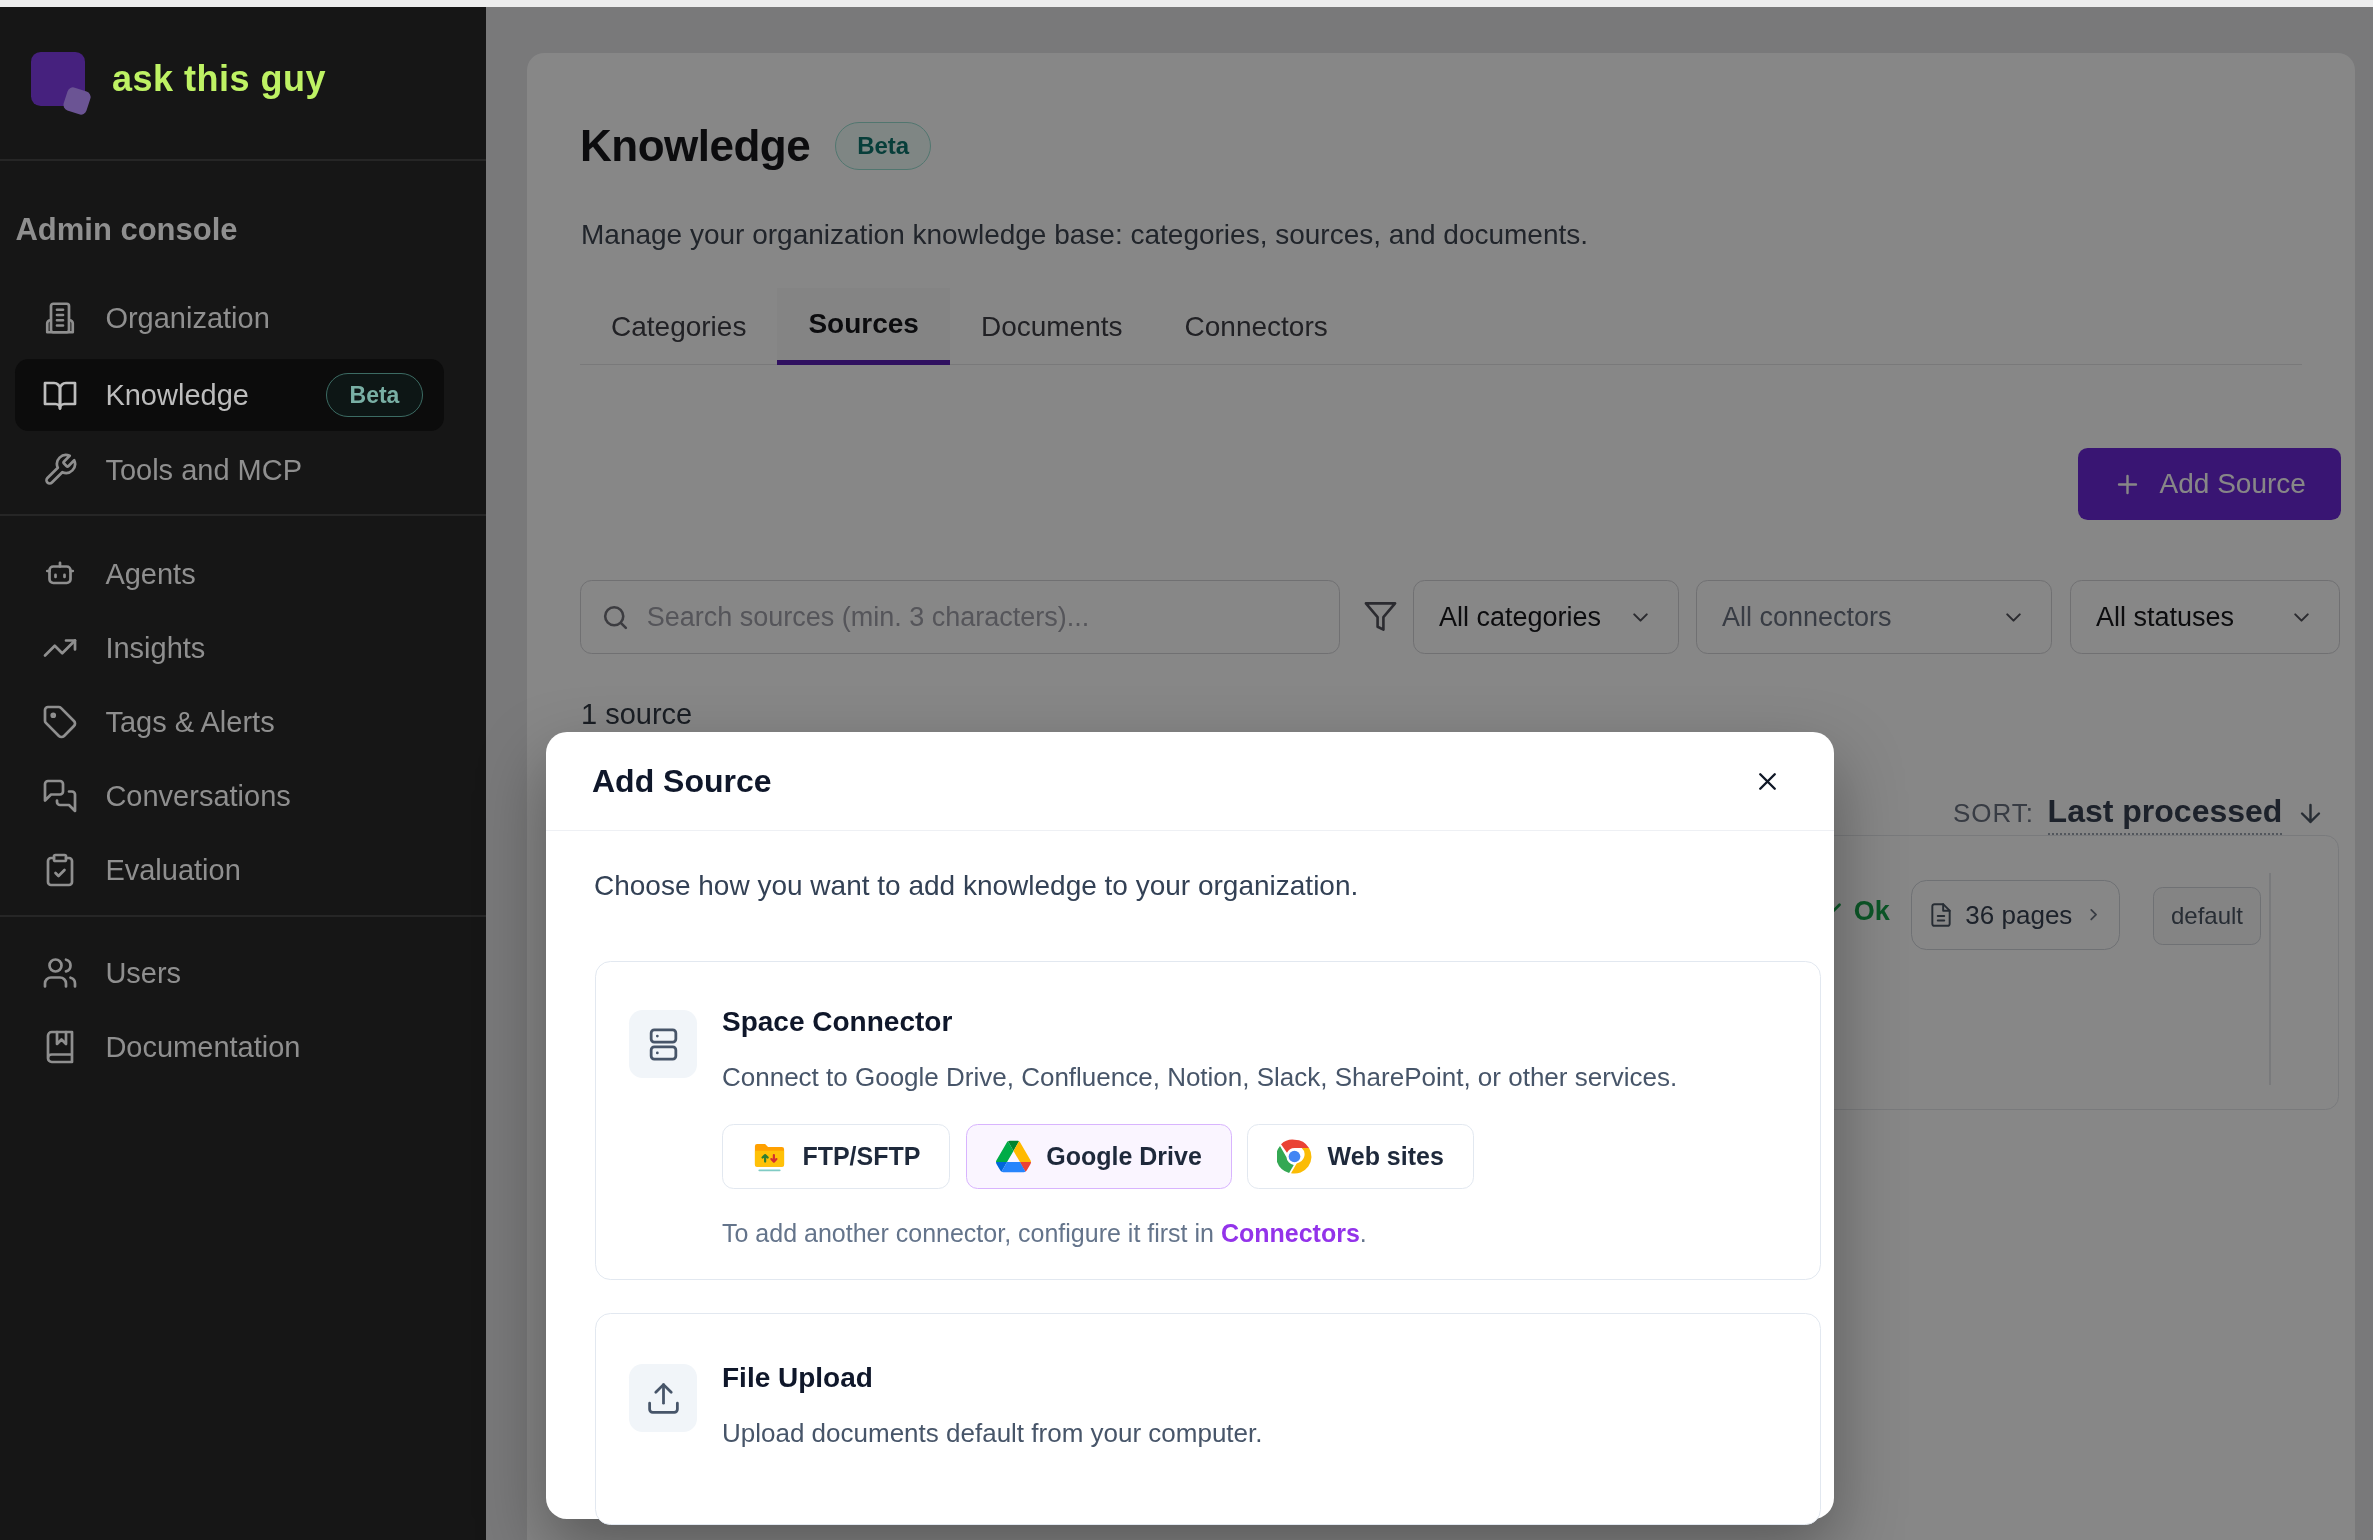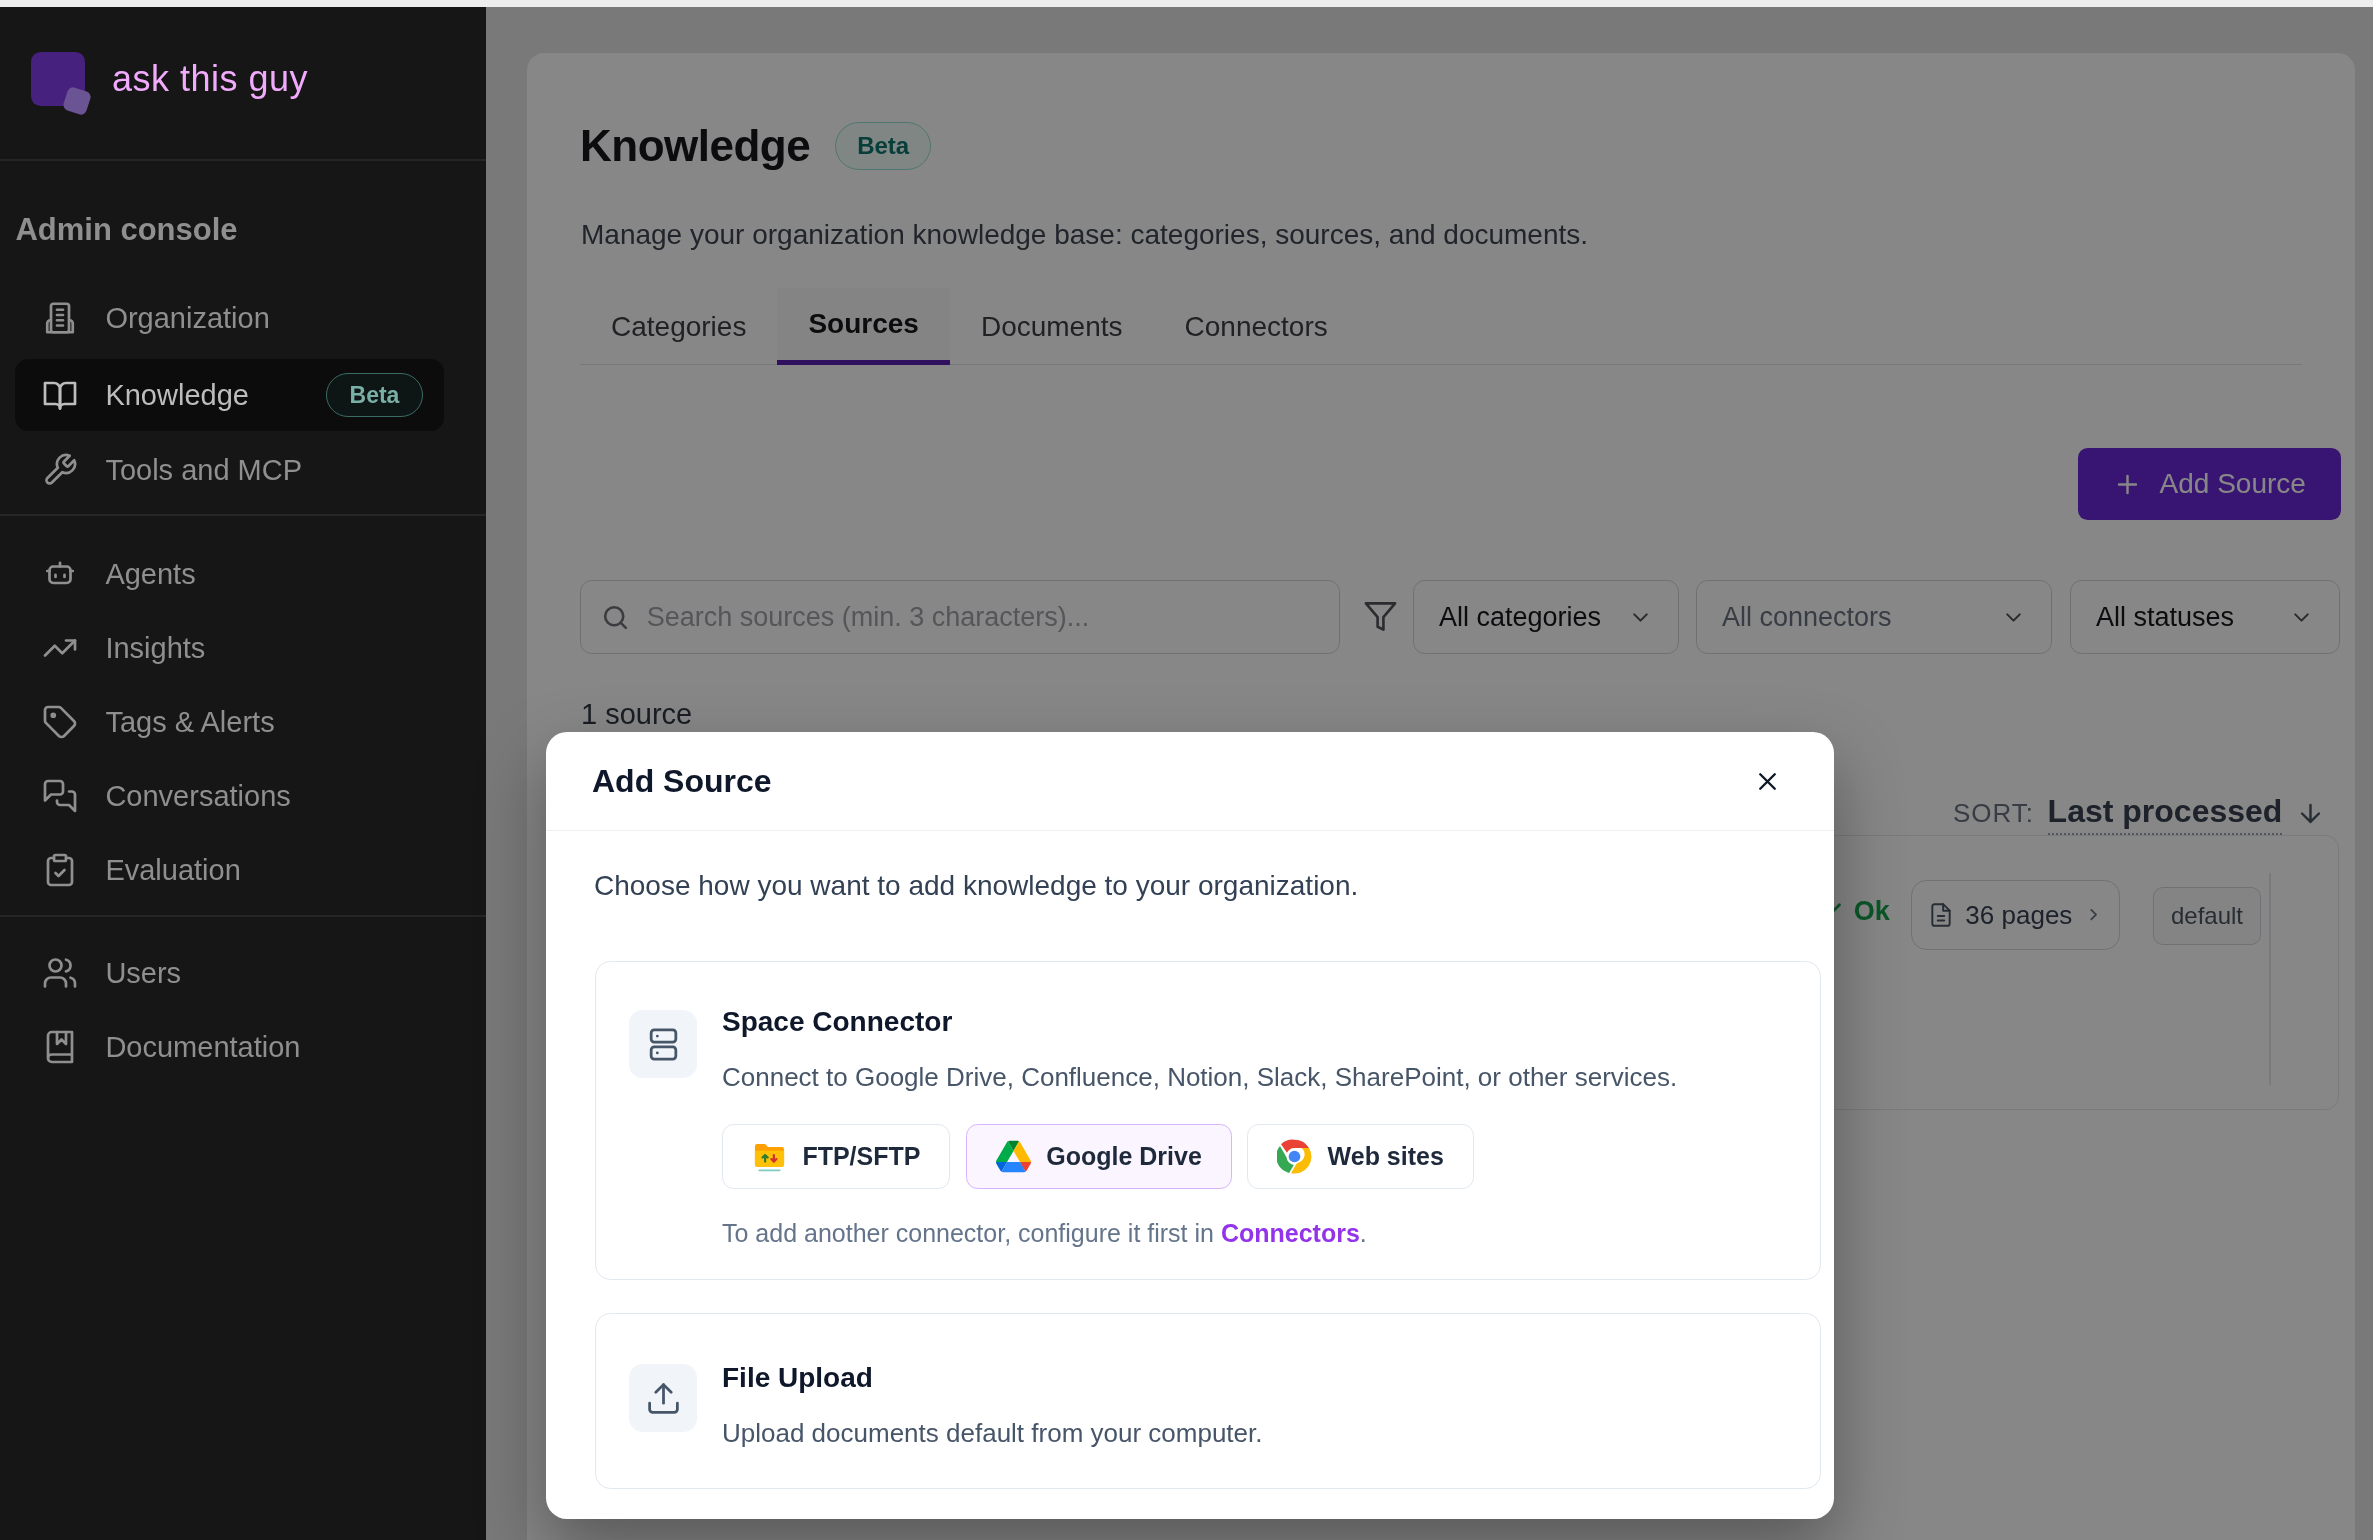--- a/index.html
+++ b/index.html
@@ -9,21 +9,21 @@
 
   
   .top-strip { position:absolute; top:0; left:0; width:2373px; height:6.8px; background:#ededed; z-index:70; }
 
   
   .sidebar { position:absolute; left:0; top:0; width:486px; height:1541px; background:#161616; z-index:20; }
   .brand { position:absolute; left:31px; top:48px; display:flex; align-items:center; gap:23px; }
   .logo { position:relative; width:58px; height:62px; }
   .logo-big { position:absolute; left:0; top:3.9px; width:54px; height:54px; background:#46217e; border-radius:9.7px; }
   .logo-small { position:absolute; left:34px; top:41px; width:24px; height:24px; background:#6b5494; border-radius:5.8px; transform:rotate(18deg); }
-  .brand-name { font-size:36px; font-weight:normal; color:#f0abfc; letter-spacing:0.5px; }
+  .brand-name { font-size:36px; font-weight:bold; color:#bef264; letter-spacing:0.5px; }
   .sb-divider { position:absolute; left:0; width:486px; height:1.9px; background:#262626; }
   .sb-section { position:absolute; left:15.4px; top:212px; font-size:31px; font-weight:bold; color:#8f8f8f; }
   .nav-item { position:absolute; left:15.4px; width:429px; height:72px; display:flex; align-items:center; gap:27px; padding-left:27px; font-size:29px; color:#8f8f8f; border-radius:13.5px; cursor:pointer; }
   .nav-item svg { width:36px; height:36px; flex:none; }
   .nav-item.active { background:#0c0c0c; color:#bdbdbd; }
   .sb-beta { margin-left:auto; margin-right:21px; border:1.9px solid #3c6b63; color:#79afa4; background:rgba(45,212,191,0.05); border-radius:965px; font-size:23px; font-weight:bold; padding:7.7px 23px; }
 
   
   .main { position:absolute; left:486px; top:0; width:1888px; height:1541px; background:#e4e4e7; z-index:1; }
   .content-card { position:absolute; left:41px; top:53px; width:1828px; height:1699px; background:#ffffff; border-radius:17.4px; }
@@ -71,21 +71,21 @@
   .overlay { position:absolute; left:486px; top:0; width:1888px; height:1541px; background:rgba(0,0,0,0.47); z-index:30; }
   .modal { position:absolute; left:546px; top:732px; width:1288px; height:787px; background:#fff; border-radius:21px; z-index:50; box-shadow:0 29px 68px rgba(0,0,0,0.35); }
   .modal-header { position:absolute; left:0; top:0; width:100%; height:99px; display:flex; align-items:center; padding:0 46px; border-bottom:1.9px solid #eef0f4; }
   .modal-title { font-size:32px; font-weight:bold; color:#0f172a; }
   .modal-close { margin-left:auto; background:none; border:none; cursor:pointer; width:42px; height:42px; display:flex; align-items:center; justify-content:center; }
   .modal-close svg { width:29px; height:29px; color:#111827; }
   .modal-intro { position:absolute; left:48px; top:138px; font-size:28px; color:#334155; }
 
   .option-card { position:absolute; left:49px; width:1226px; border:1.9px solid #e2e8f0; border-radius:15.4px; background:#fff; }
   .card-sc { top:229px; height:319px; }
-  .card-fu { top:581px; height:176px; cursor:pointer; }
+  .card-fu { top:581px; height:212px; cursor:pointer; }
   .icon-box { position:absolute; left:33px; width:68px; height:68px; background:#f1f5f9; border-radius:13.5px; display:flex; align-items:center; justify-content:center; color:#475569; }
   .icon-box svg { width:37px; height:37px; }
   .opt-title { position:absolute; left:126px; font-size:28px; font-weight:bold; color:#0f172a; }
   .opt-desc { position:absolute; left:126px; font-size:26px; color:#475569; }
 
   .connector-row { position:absolute; left:126px; top:162px; display:flex; gap:15.4px; }
   .connector-btn { height:65px; display:flex; align-items:center; gap:15.4px; padding:0 29px; border:1.9px solid #e2e8f0; border-radius:11.6px; background:#fff; font-size:25px; font-family:inherit; color:#1e293b; font-weight:bold; cursor:pointer; }
   .connector-btn svg { width:35px; height:35px; }
   .connector-btn.selected { background:#faf5ff; border-color:#d8b4fe; }
   .connector-note { position:absolute; left:126px; top:257px; font-size:25px; color:#64748b; }

